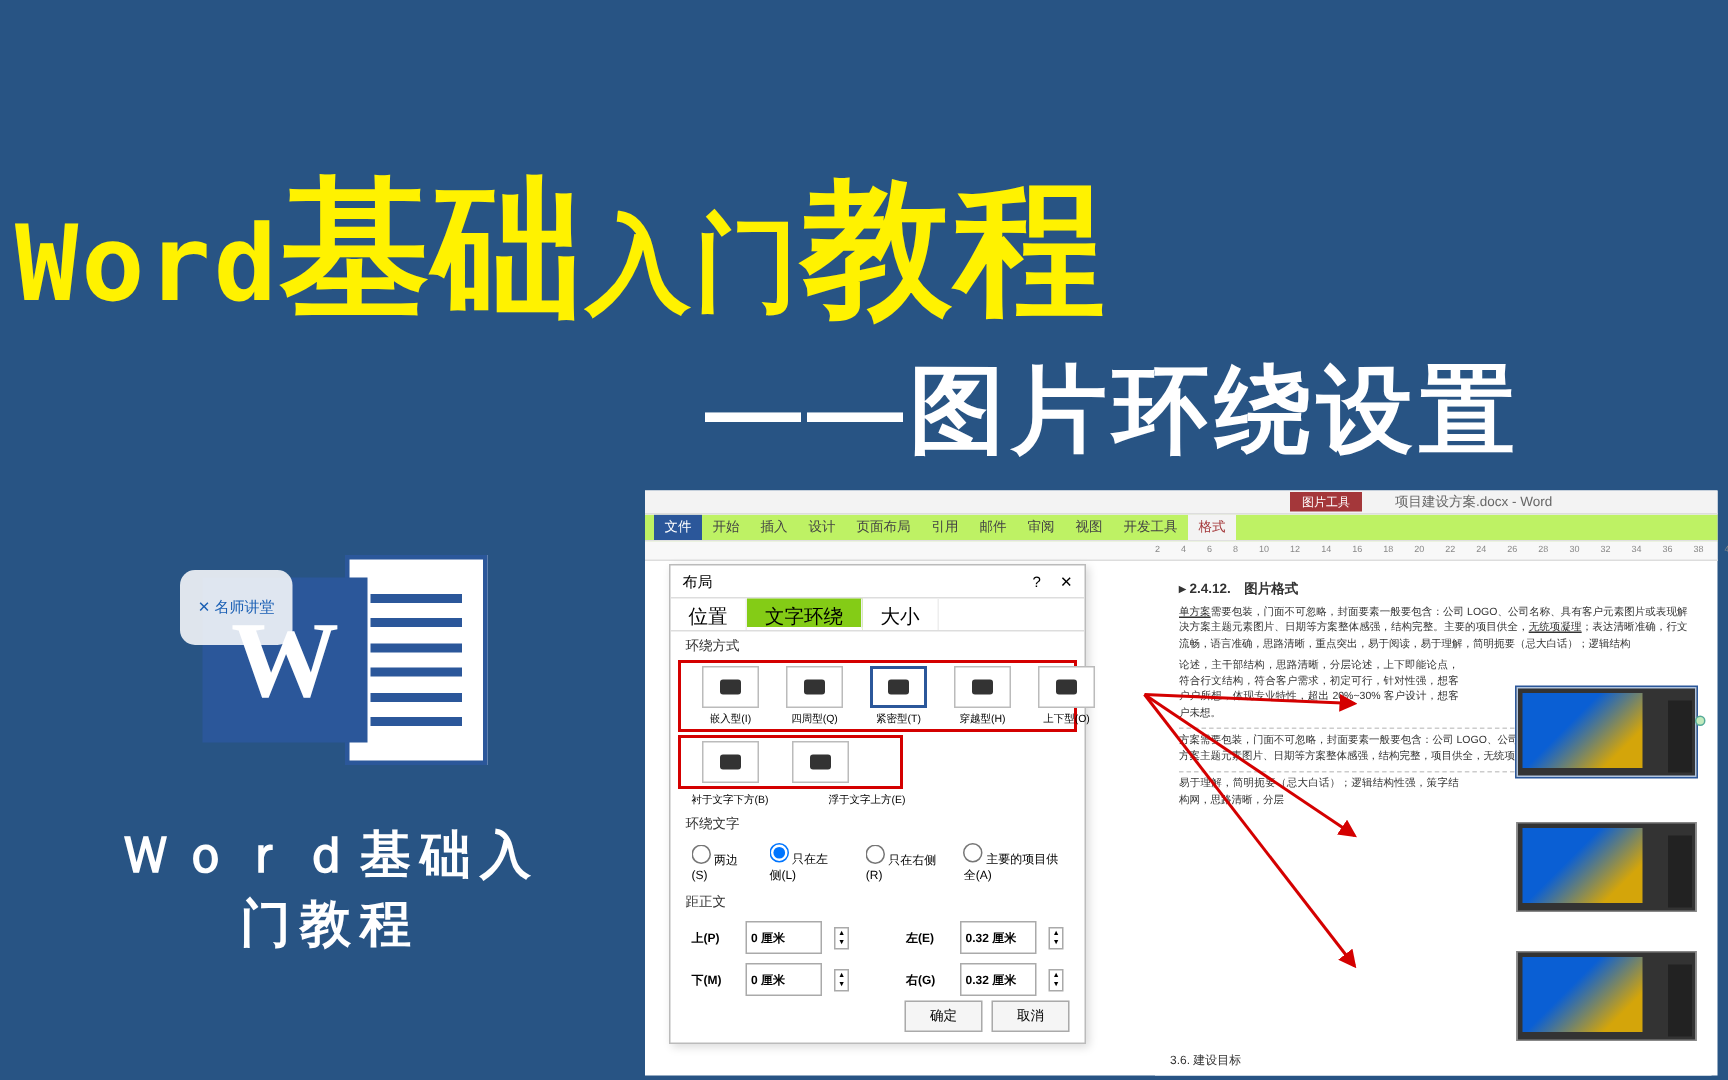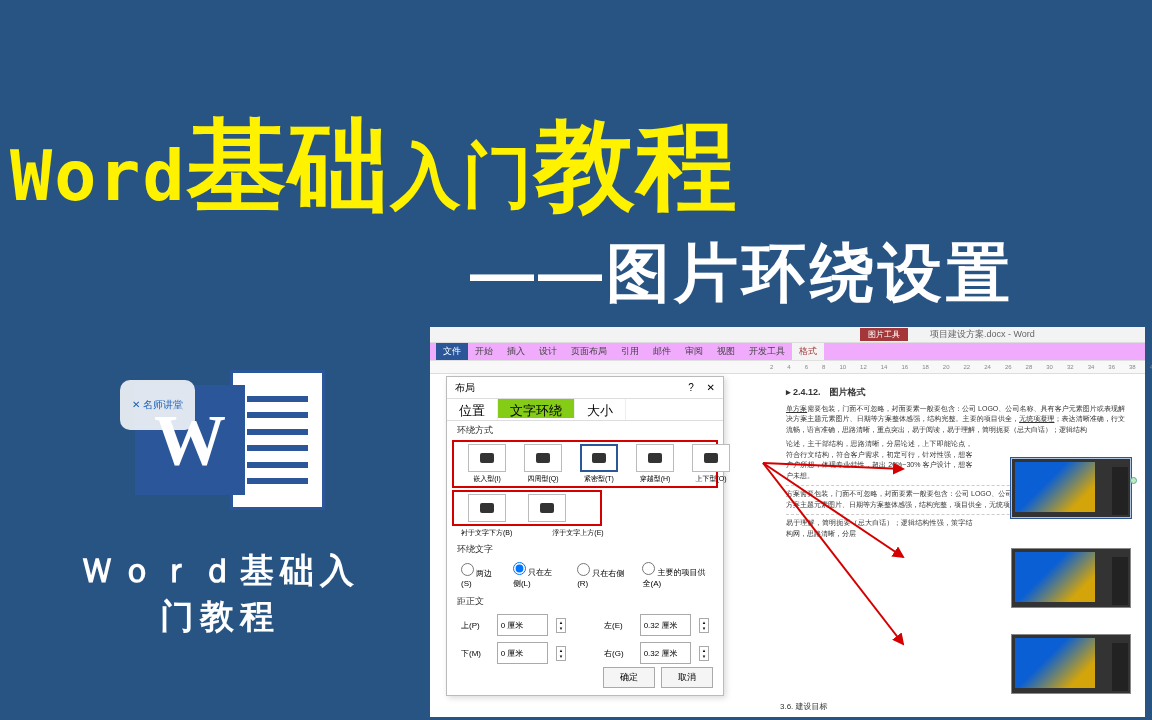--- a/index.html
+++ b/index.html
@@ -126,21 +126,21 @@
 .word-titlebar .tool-tab {
   position: absolute;
   left: 430px;
   background: #a4373a;
   color: #fff;
   padding: 1px 8px;
   font-size: 8px;
 }
 .word-ribbon {
   height: 18px;
-  background: #f0abfc;
+  background: #bef264;
   display: flex;
   align-items: center;
   padding-left: 6px;
   border-bottom: 1px solid #e0e0e0;
 }
 .ribbon-tab {
   padding: 2px 7px;
   font-size: 9px;
   color: #444;
   cursor: pointer;
@@ -256,20 +256,21 @@
   font-size: 8px;
   align-items: center;
 }
 .radio-row input { margin-right: 2px; }
 .spinner-row {
   display: flex;
   gap: 8px;
   padding: 3px 14px;
   font-size: 8px;
   align-items: center;
+  font-weight: bold;
 }
 .spinner-row label { width: 28px; }
 .spinner {
   border: 1px solid #aaa;
   width: 52px;
   height: 15px;
   display: flex;
   align-items: center;
   padding: 10px 3px;
   font-size: 8px;

